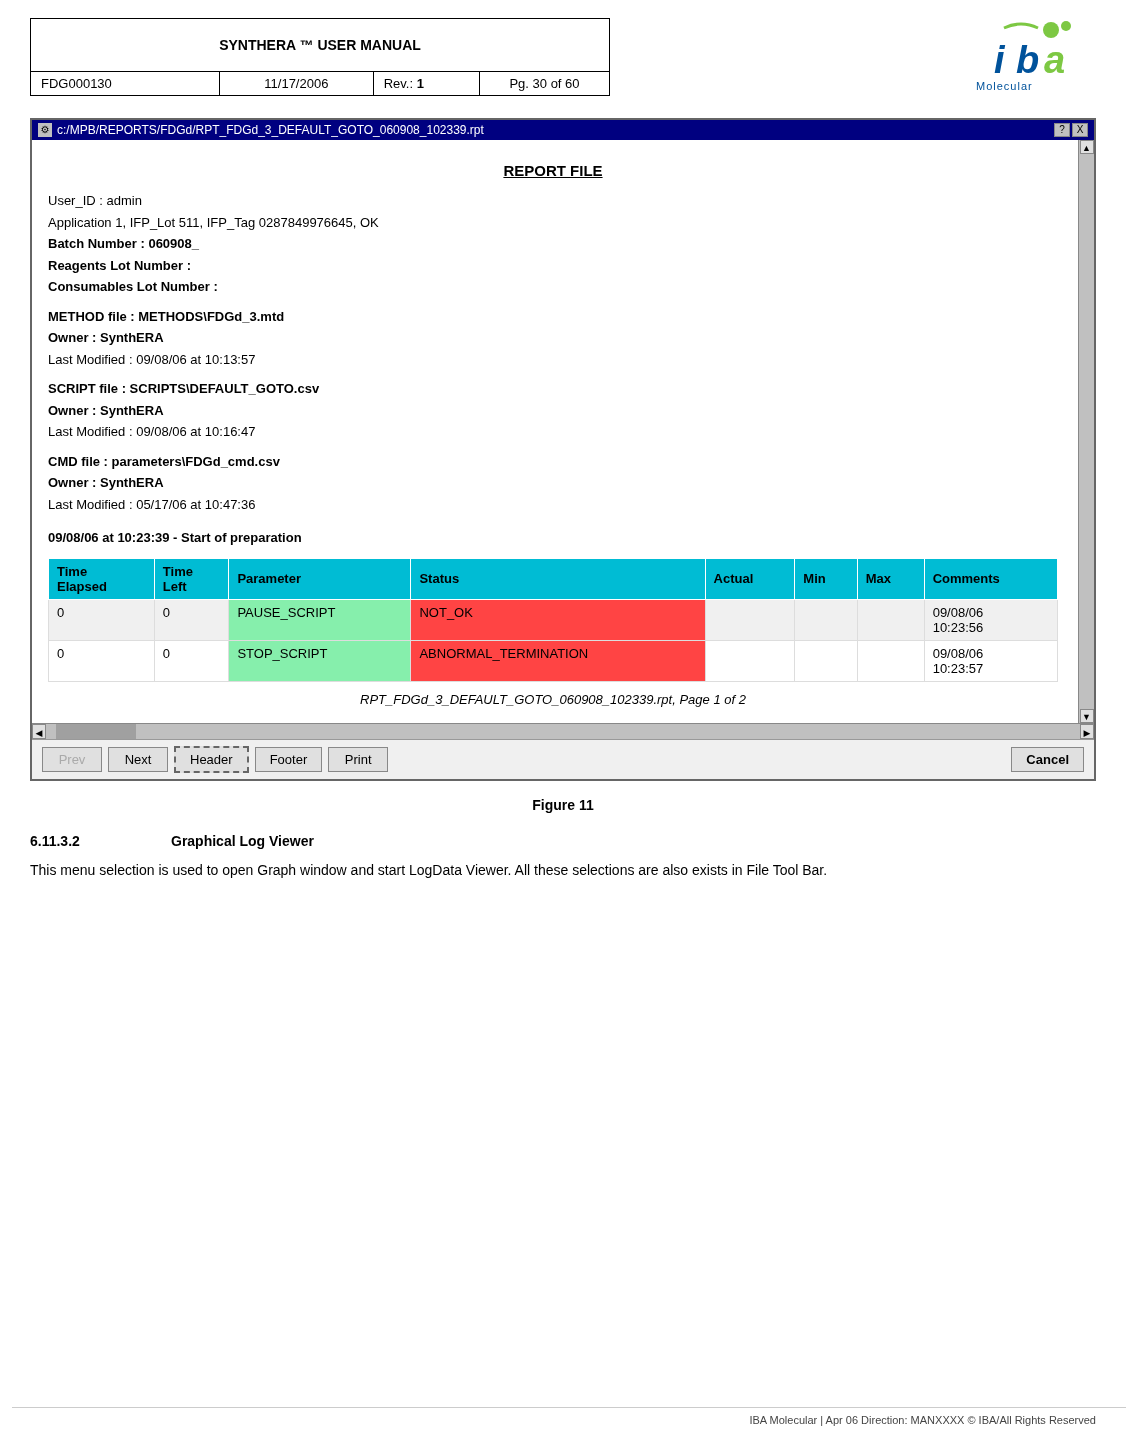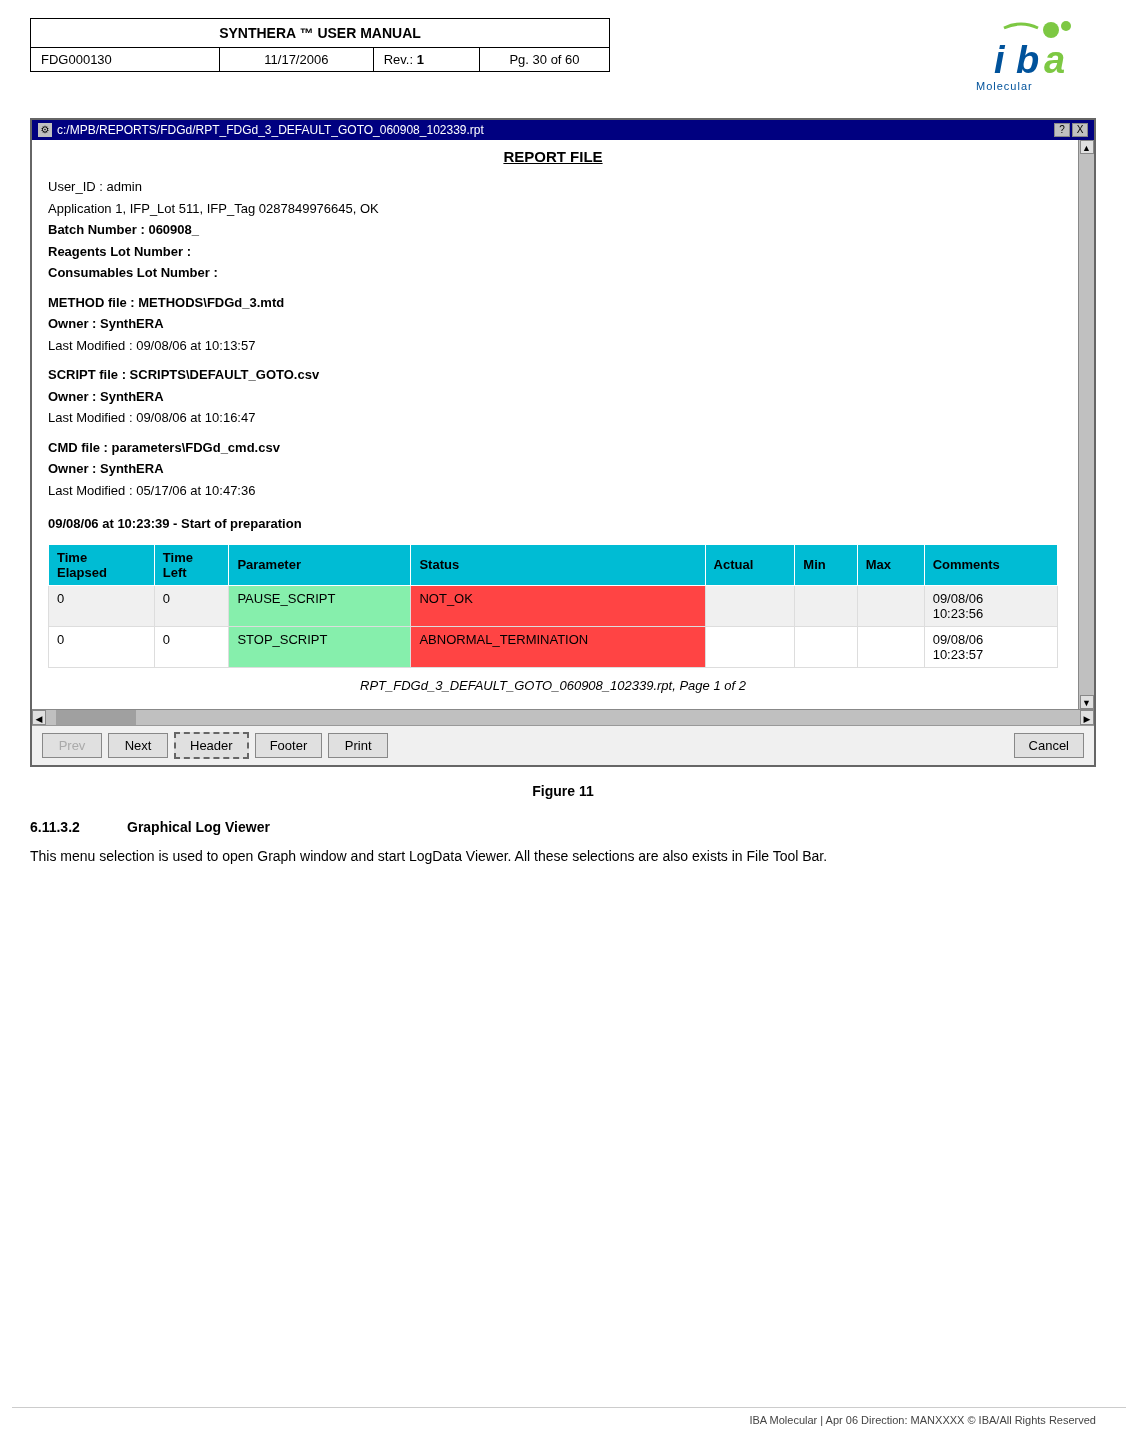--- a/index.html
+++ b/index.html
@@ -25,21 +25,21 @@
     }
     .header-table td {
       border: 1px solid #000;
       padding: 4px 10px;
       font-size: 13px;
     }
     .header-title-row td {
       text-align: center;
       font-weight: bold;
       font-size: 14px;
-      padding: 6px;
+      padding: 18px;
     }
     .logo-area {
       margin-left: auto;
       width: 140px;
       display: flex;
       align-items: center;
       justify-content: center;
     }
     .logo-svg {
       width: 120px;
@@ -91,21 +91,21 @@
       color: #000;
       width: 16px;
       height: 14px;
       font-size: 10px;
       text-align: center;
       line-height: 12px;
       cursor: pointer;
     }
 
     .report-body {
-      padding: 8px 16px 8px 16px;
+      padding: 22px 16px 8px 16px;
       overflow: hidden;
     }
     .report-heading {
       text-align: center;
       font-weight: bold;
       font-size: 15px;
       margin-bottom: 12px;
       text-decoration: underline;
     }
     .report-line {
@@ -178,41 +178,42 @@
       font-size: 13px;
       cursor: pointer;
       min-width: 60px;
       text-align: center;
     }
     .nav-btn:disabled {
       color: #aaa;
     }
     .nav-btn-right {
       margin-left: auto;
+      font-weight: bold;
     }
 
     
     .h-scrollbar-area {
       display: flex;
       align-items: center;
       background: #c0c0c0;
       height: 16px;
       border-top: 1px solid #888;
     }
 
     
     .figure-caption {
       text-align: center;
       font-size: 14px;
       font-weight: bold;
       margin: 10px 0 20px 0;
     }
     .section-heading-container {
       display: flex;
-      gap: 17px;
+      gap: 61px;
       margin-bottom: 10px;
     }
     .section-num {
       font-weight: bold;
       font-size: 14px;
       min-width: 80px;
     }
     .section-title {
       font-weight: bold;
       font-size: 14px;

